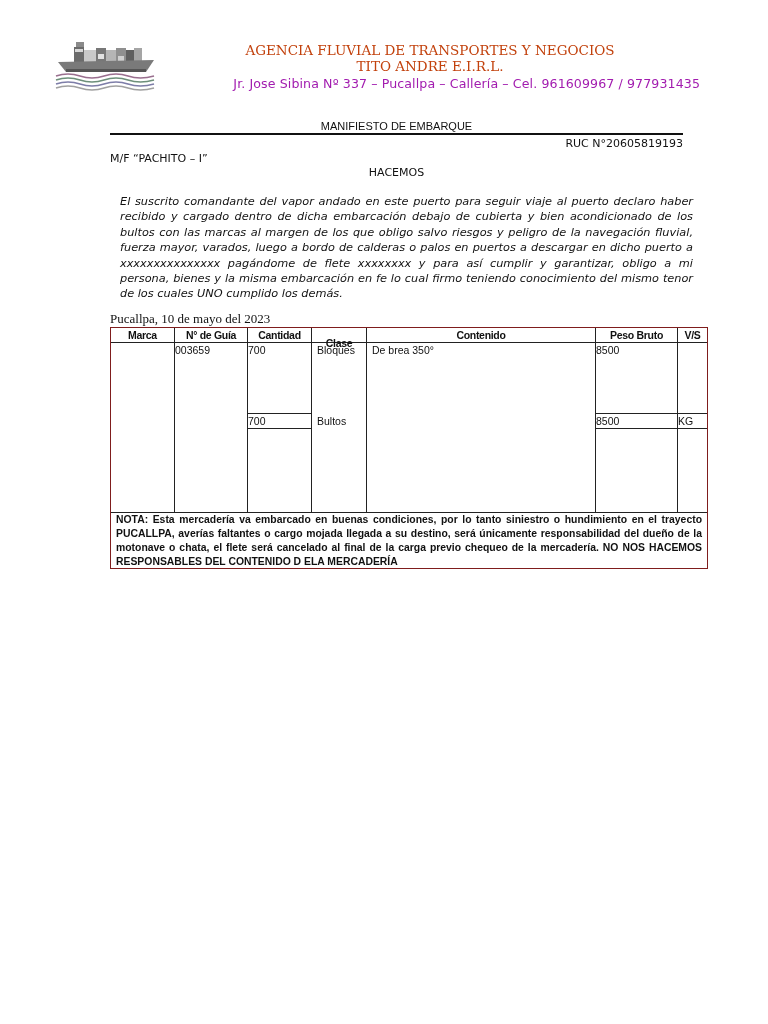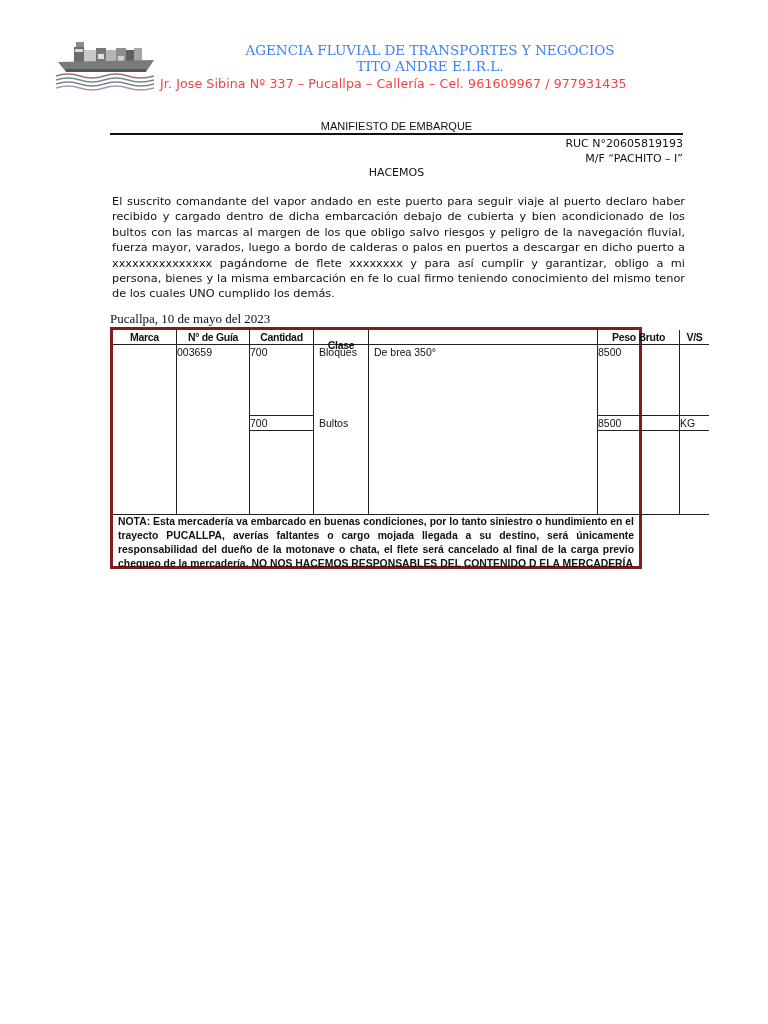--- a/index.html
+++ b/index.html
@@ -1,37 +1,37 @@
 <!DOCTYPE html>
 <html><head>
   <meta charset="utf-8">
   <style>
     html, body { margin: 0; padding: 0; background: #ffffff; }
     body { width: 768px; height: 1024px; position: relative; overflow: hidden; color: #111; }
     .abs { position: absolute; }
 
     
     .logo { left: 54px; top: 34px; width: 104px; height: 60px; }
-    .hdr-title { left: 160px; width: 540px; text-align: center; font-family: "DejaVu Serif", "Liberation Serif", serif; font-size: 13.5px; color: #3b82f6; }
+    .hdr-title { left: 160px; width: 540px; text-align: center; font-family: "DejaVu Serif", "Liberation Serif", serif; font-size: 13.5px; color: #c2410c; }
     .hdr-t1 { top: 42px; }
     .hdr-t2 { top: 58px; }
-    .hdr-addr { left: 160px; width: 540px; top: 76px; text-align: left; font-family: "DejaVu Sans", sans-serif; font-size: 12.6px; color: #ef4444; letter-spacing: 0.1px; }
+    .hdr-addr { left: 160px; width: 540px; top: 76px; text-align: right; font-family: "DejaVu Sans", sans-serif; font-size: 12.6px; color: #a21caf; letter-spacing: 0.1px; }
 
     
     .doc-title { left: 110px; width: 573px; top: 120px; text-align: center; font-family: Liberation Sans, sans-serif; font-size: 11px; }
     .rule { left: 110px; top: 133px; width: 573px; height: 2px; background: #111; }
     .ruc { right: 85px; top: 137px; font-family: "DejaVu Sans", sans-serif; font-size: 11px; text-align: right; }
-    .mf { left: 110px; width: 573px; top: 152px; text-align: right; font-family: "DejaVu Sans", sans-serif; font-size: 11px; }
+    .mf { left: 110px; width: 573px; top: 152px; text-align: left; font-family: "DejaVu Sans", sans-serif; font-size: 11px; }
     .city { left: 110px; width: 573px; top: 166px; text-align: center; font-family: "DejaVu Sans", sans-serif; font-size: 11px; }
 
-    .body-text { left: 112px; top: 194px; width: 573px; font-family: "DejaVu Sans", sans-serif; font-size: 11.3px; line-height: 15.4px; text-align: justify; }
+    .body-text { left: 120px; top: 194px; width: 573px; font-family: "DejaVu Sans", sans-serif; font-size: 11.3px; line-height: 15.4px; text-align: justify; font-style: italic; }
     .date-line { left: 110px; top: 311px; font-family: Liberation Serif, serif; font-size: 13px; }
 
     
-    .tbl { left: 110px; top: 327px; width: 532px; height: 242px; border: 3px solid #7f1d1d; box-sizing: border-box; }
+    .tbl { left: 110px; top: 327px; width: 598px; height: 242px; border: 1px solid #7f1d1d; box-sizing: border-box; }
     .vline { position: absolute; top: 0; width: 1px; background: #222; }
     .hline { position: absolute; height: 1px; background: #222; }
     .th { position: absolute; top: 0; height: 14px; line-height: 14px; text-align: center; font-family: "Liberation Sans", sans-serif; font-weight: bold; font-size: 10.5px; letter-spacing: -0.3px; }
     .td { position: absolute; height: 14px; line-height: 14px; font-family: "Liberation Sans", sans-serif; font-size: 10.5px; }
     .td.c { text-align: left; }
     .nota { position: absolute; left: 5px; right: 5px; top: 185px; font-family: "Liberation Sans", sans-serif; font-size: 10.4px; line-height: 14px; text-align: justify; font-weight: bold; }
   </style>
 </head>
 <body>
 
@@ -87,20 +87,21 @@
   <div class="hline" style="left:136px;width:64px;top:85px;"></div>
   <div class="hline" style="left:136px;width:64px;top:100px;"></div>
   <div class="hline" style="left:484px;width:112px;top:85px;"></div>
   <div class="hline" style="left:484px;width:112px;top:100px;"></div>
   <div class="hline" style="left:0;width:596px;top:184px;"></div>
 
   <div class="th" style="left:0;width:63px;">Marca</div>
   <div class="th" style="left:64px;width:72px;">N° de Guía</div>
   <div class="th" style="left:137px;width:63px;">Cantidad</div>
   <div class="th" style="left:201px;width:54px;margin-top:8px;">Clase</div>
+  <div class="th" style="left:256px;width:228px;">Contenido</div>
   <div class="th" style="left:485px;width:81px;">Peso Bruto</div>
   <div class="th" style="left:567px;width:29px;">V/S</div>
 
   <div class="td c" style="left:64px;width:72px;top:15px;">003659</div>
   <div class="td c" style="left:137px;width:63px;top:15px;">700</div>
   <div class="td" style="left:206px;width:50px;top:15px;">Bloques</div>
   <div class="td" style="left:261px;width:220px;top:15px;">De brea 350°</div>
   <div class="td c" style="left:485px;width:81px;top:15px;">8500</div>
 
   <div class="td c" style="left:137px;width:63px;top:86px;">700</div>

